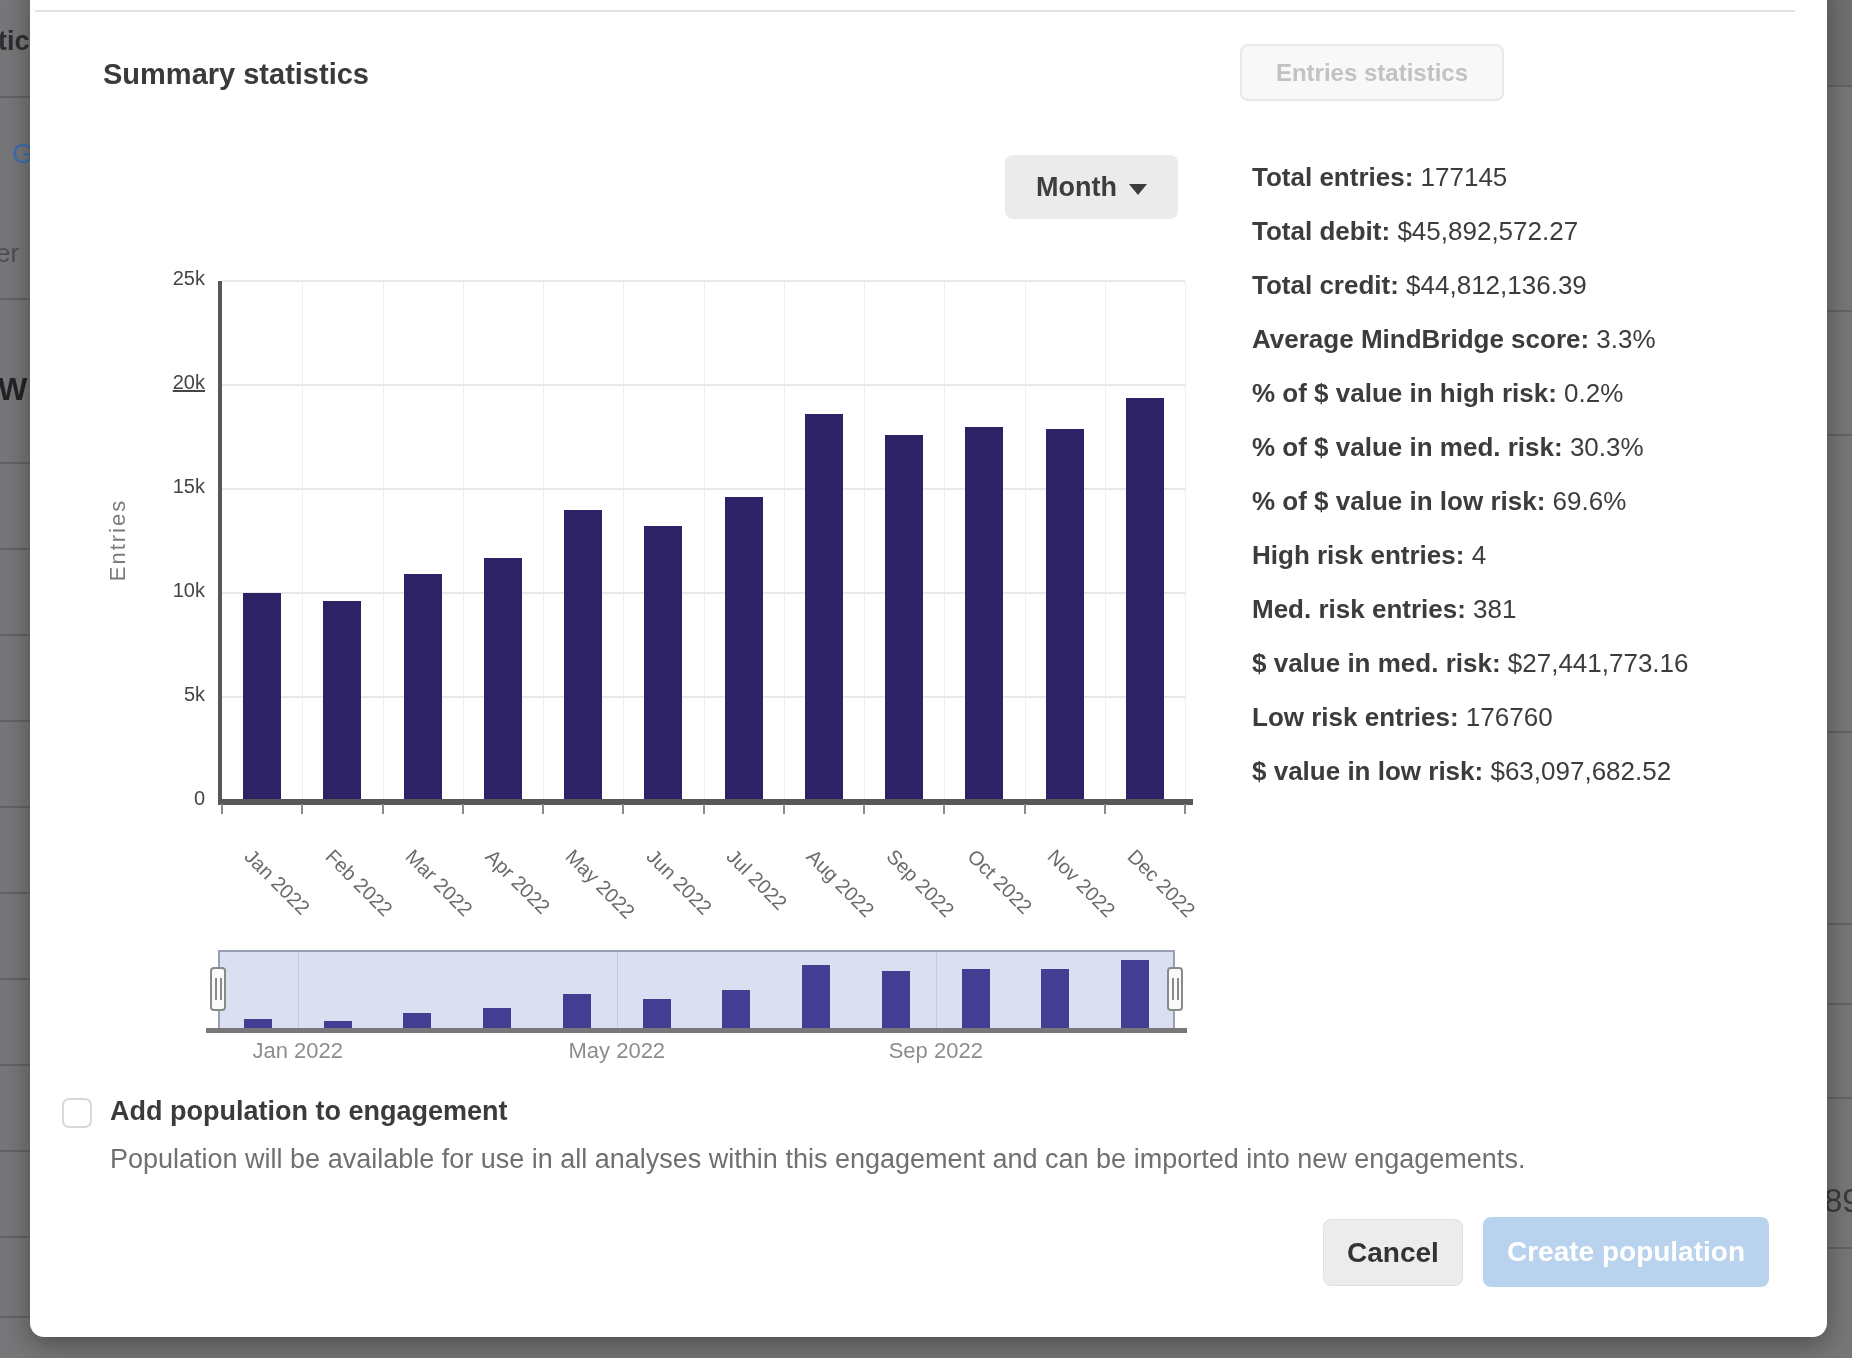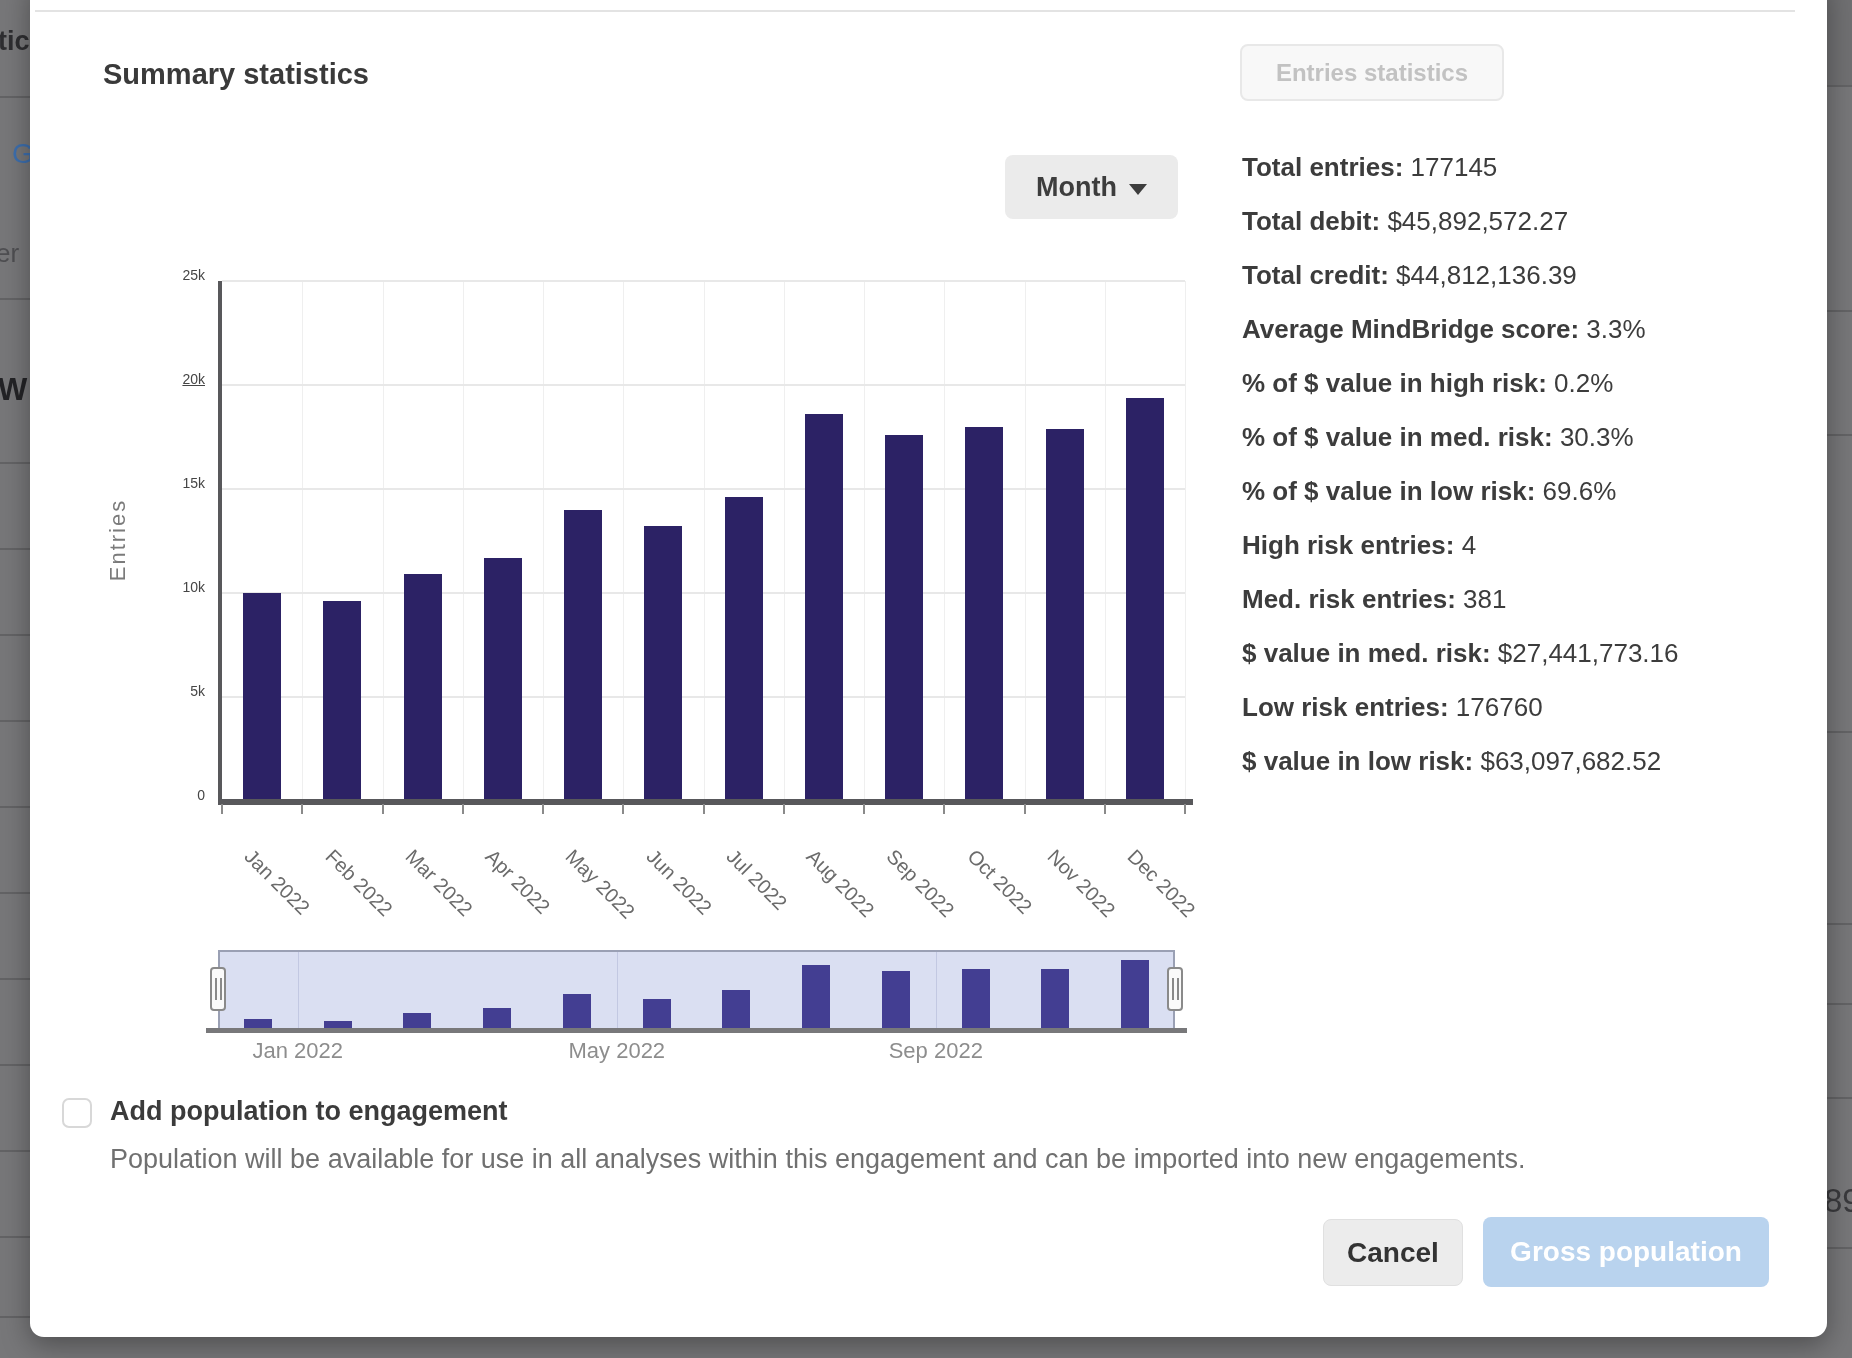--- a/index.html
+++ b/index.html
@@ -33,29 +33,29 @@
   .btn-generate{position:absolute;left:1240px;top:44px;width:264px;height:57px;
       background:#f8f8f8;border:2px solid #e8e8e8;border-radius:8px;
       color:#c2c2c2;font-size:24px;font-weight:600;}
   .btn-month{position:absolute;left:1005px;top:155px;width:173px;height:64px;
       background:#ebebeb;border:none;border-radius:8px;color:#3d3d3d;
       font-size:27px;font-weight:600;display:flex;align-items:center;justify-content:center;gap:12px;}
   .caret{width:0;height:0;border-left:9px solid transparent;border-right:9px solid transparent;
       border-top:11px solid #3d3d3d;margin-top:4px;}
 
   
-  .stats{position:absolute;left:1240px;top:138px;margin:2px;padding:0;list-style:none;width:560px;}
+  .stats{position:absolute;left:1240px;top:138px;margin:12px;padding:0;list-style:none;width:560px;}
   .stats li{height:54px;line-height:54px;font-size:26px;color:#3c3c3c;white-space:nowrap;}
   .stats b{font-weight:700;}
 
   
   .ylabel{position:absolute;left:18px;top:527px;width:200px;text-align:center;
       font-size:22px;letter-spacing:2px;color:#7b7b7b;
       transform:rotate(-90deg);transform-origin:center;}
-  .ytick{position:absolute;width:100px;text-align:right;font-size:14px;color:#454545;}
+  .ytick{position:absolute;width:100px;text-align:right;font-size:20px;color:#454545;}
   .xlabel{position:absolute;font-size:20px;color:#6b6b6b;white-space:nowrap;
       transform:rotate(45deg);transform-origin:top left;}
   .hgrid{position:absolute;height:2px;background:#e8e8e8;}
   .vgrid{position:absolute;width:1px;background:#efefef;}
   .axis{position:absolute;background:#58585b;}
   .tick{position:absolute;width:2px;height:10px;background:#8a8a8a;}
   .bar{position:absolute;}
 
   
   .nav-box{position:absolute;left:218px;top:950px;width:957px;height:80px;
@@ -244,14 +244,14 @@
       <li><b>$ value in med. risk:</b><span> $27,441,773.16</span></li>
       <li><b>Low risk entries:</b><span> 176760</span></li>
       <li><b>$ value in low risk:</b><span> $63,097,682.52</span></li>
     </ul>
 
   <div class="cb"></div>
   <div class="cb-label">Add population to engagement</div>
   <div class="cb-desc">Population will be available for use in all analyses within this engagement and can be imported into new engagements.</div>
 
   <button class="btn-cancel">Cancel</button>
-  <button class="btn-create">Gross population</button>
+  <button class="btn-create">Create population</button>
 </div>
 
 </body></html>

